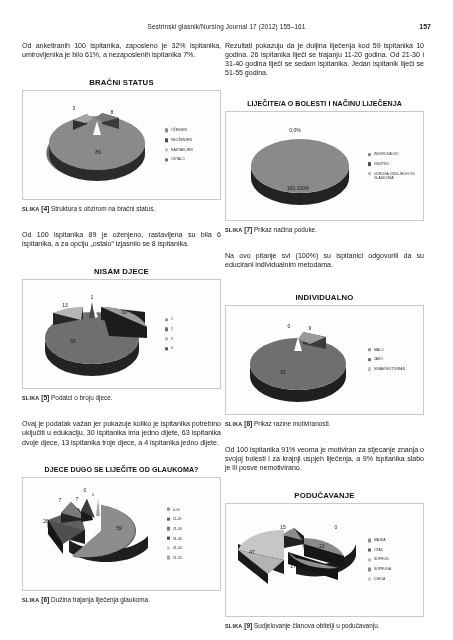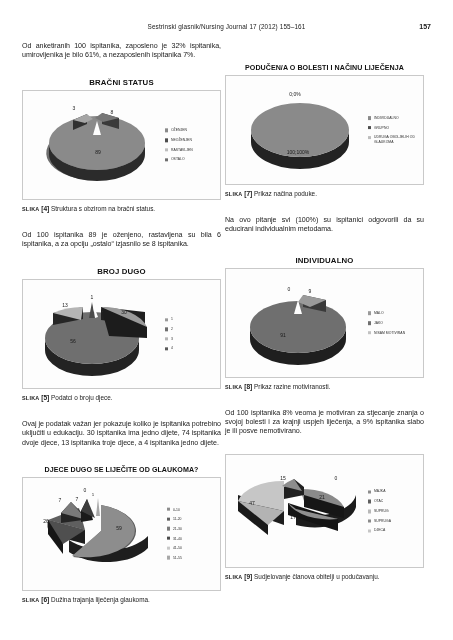--- a/index.html
+++ b/index.html
@@ -173,21 +173,21 @@
         </div>
       </div>
 
       <div class="spacer-md"></div>
 
       <p class="body">Od 100 ispitanika 89 je oženjeno, rastavljena su bila 6 ispitanika, a za opciju „ostalo“ izjasnilo se 8 ispitanika.</p>
 
       <div class="spacer-md"></div>
 
       <div class="figure">
-        <div class="chart-title">BROJ DUGO</div>
+        <div class="chart-title">NISAM DJECE</div>
         <div class="chart-box">
           <div class="plot">
             <svg viewBox="0 0 147 108" width="147" height="108">
 
               <path d="M22 58 a47 26 0 0 0 94 0 l0 12 a47 26 0 0 1 -94 0 z" fill="#232323"></path>
               <ellipse cx="69" cy="58" rx="47" ry="26" fill="#6f6f6f"></ellipse>
 
               <path d="M78 27 L122 32 L122 45 L78 40 Z" fill="#1f1f1f"></path>
               <path d="M78 27 A46 26 0 0 1 124 47 L86 48 Z" fill="#9a9a9a"></path>
               <path d="M78 27 L124 47 L124 58 L86 56 Z" fill="#1c1c1c"></path>
@@ -225,21 +225,21 @@
         </div>
         <div class="caption">
           <span class="lead">Slika</span>
           <span class="num">[5]</span>
           <span>Podatci o broju djece.</span>
         </div>
       </div>
 
       <div class="spacer-md"></div>
 
-      <p class="body">Ovaj je podatak važan jer pokazuje koliko je ispitanika potrebino uključiti u edukaciju. 30 ispitanika ima jedno dijete, 74 ispitanika dvoje djece, 13 ispitanika troje djece, a 4 ispitanika jedno dijete.</p>
+      <p class="body">Ovaj je podatak važan jer pokazuje koliko je ispitanika potrebino uključiti u edukaciju. 30 ispitanika ima jedno dijete, 63 ispitanika dvoje djece, 13 ispitanika troje djece, a 4 ispitanika jedno dijete.</p>
 
       <div class="spacer-md"></div>
 
       <div class="figure">
         <div class="chart-title small">DJECE DUGO SE LIJEČITE OD GLAUKOMA?</div>
         <div class="chart-box tall">
           <div class="plot">
             <svg viewBox="0 0 147 112" width="147" height="112">
 
               <path d="M78 27 A47 26 0 1 1 50 79 L78 53 Z" fill="#5d5d5d"></path>
@@ -298,25 +298,26 @@
           <span class="lead">Slika</span>
           <span class="num">[6]</span>
           <span>Dužina trajanja liječenja glaukoma.</span>
         </div>
       </div>
 
     </div>
 
     <div class="col">
 
+      <p class="body">Rezultati pokazuju da je duljina liječenja kod 59 ispitanika 10 godina. 26 ispitanika liječi se trajanju 11-20 godina. Od 21-30 i 31-40 godina liječi se sedam ispitanika. Jedan ispitanik liječi se 51-55 godina.</p>
 
       <div class="spacer-lg"></div>
 
       <div class="figure">
-        <div class="chart-title small">PODUČEN/A O BOLESTI I NAČINU LIJEČENJA</div>
+        <div class="chart-title small">LIJEČITE/A O BOLESTI I NAČINU LIJEČENJA</div>
         <div class="chart-box">
           <div class="plot">
             <svg viewBox="0 0 147 108" width="147" height="108">
               <path d="M25 54 a49 27 0 0 0 98 0 l0 12 a49 27 0 0 1 -98 0 z" fill="#232323"></path>
               <ellipse cx="74" cy="54" rx="49" ry="27" fill="#8a8a8a"></ellipse>
               <text x="69" y="20" font-family="Liberation Sans, sans-serif" font-size="5" fill="#1a1a1a" text-anchor="middle">0;0%</text>
               <text x="72" y="78" font-family="Liberation Sans, sans-serif" font-size="5" fill="#1a1a1a" text-anchor="middle">100;100%</text>
             </svg>
           </div>
           <div class="legend">
@@ -380,25 +381,26 @@
         </div>
         <div class="caption">
           <span class="lead">Slika</span>
           <span class="num">[8]</span>
           <span>Prikaz razine motiviranosti.</span>
         </div>
       </div>
 
       <div class="spacer-md"></div>
 
-      <p class="body">Od 100 ispitanika 8% veoma je motiviran za stjecanje znanja o svojoj bolesti i za krajnji uspjeh liječenja, a 9% ispitanika slabo je ili posve nemotivirano.</p>
-
-      <div class="spacer-md"></div>
-
-      <div class="figure">
+      <p class="body">Od 100 ispitanika 91% veoma je motiviran za stjecanje znanja o svojoj bolesti i za krajnji uspjeh liječenja, a 9% ispitanika slabo je ili posve nemotivirano.</p>
+
+      <div class="spacer-md"></div>
+
+      <div class="figure">
+        <div class="chart-title">PODUČAVANJE</div>
         <div class="chart-box tall">
           <div class="plot">
             <svg viewBox="0 0 147 112" width="147" height="112">
 
               <path d="M12 40 L12 54 L58 70 L58 56 Z" fill="#1d1d1d"></path>
               <path d="M58 26 A46 25 0 0 0 12 46 L58 56 Z" fill="#c6c6c6"></path>
               <path d="M12 46 A46 25 0 0 0 42 70 L58 56 Z" fill="#b3b3b3"></path>
               <path d="M12 46 L12 56 L42 80 L42 70 Z" fill="#1a1a1a"></path>
 
               <path d="M70 58 a42 24 0 0 0 60 -18 l0 12 a42 24 0 0 1 -60 18 z" fill="#1c1c1c"></path>

